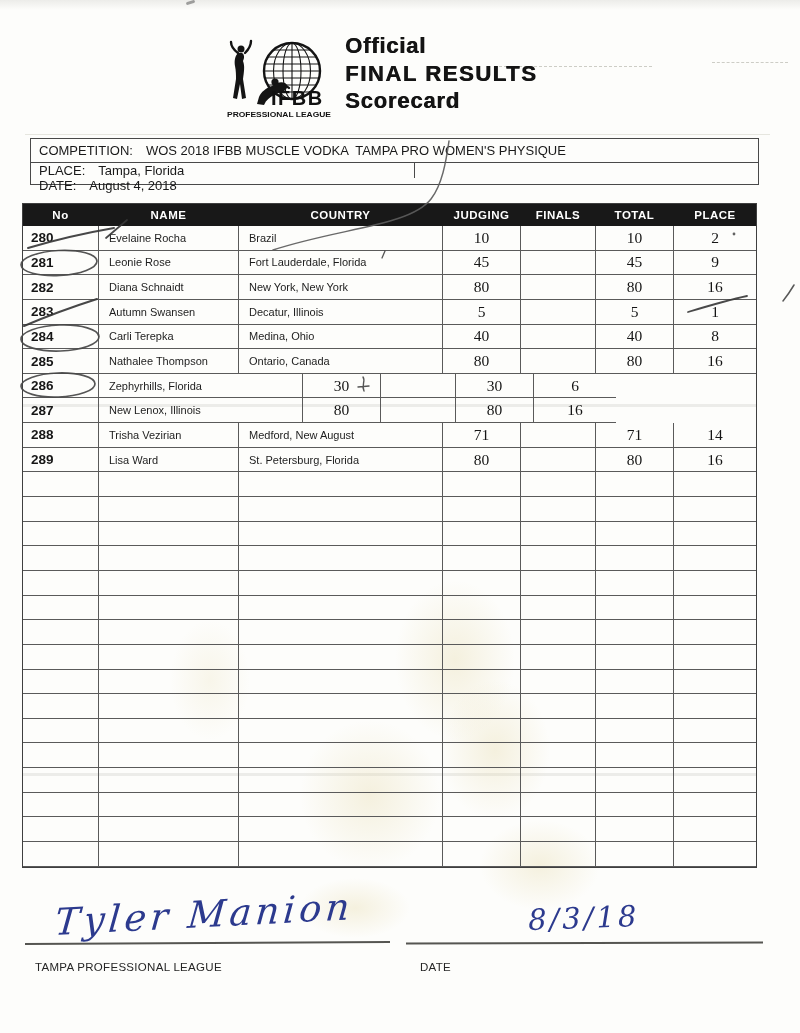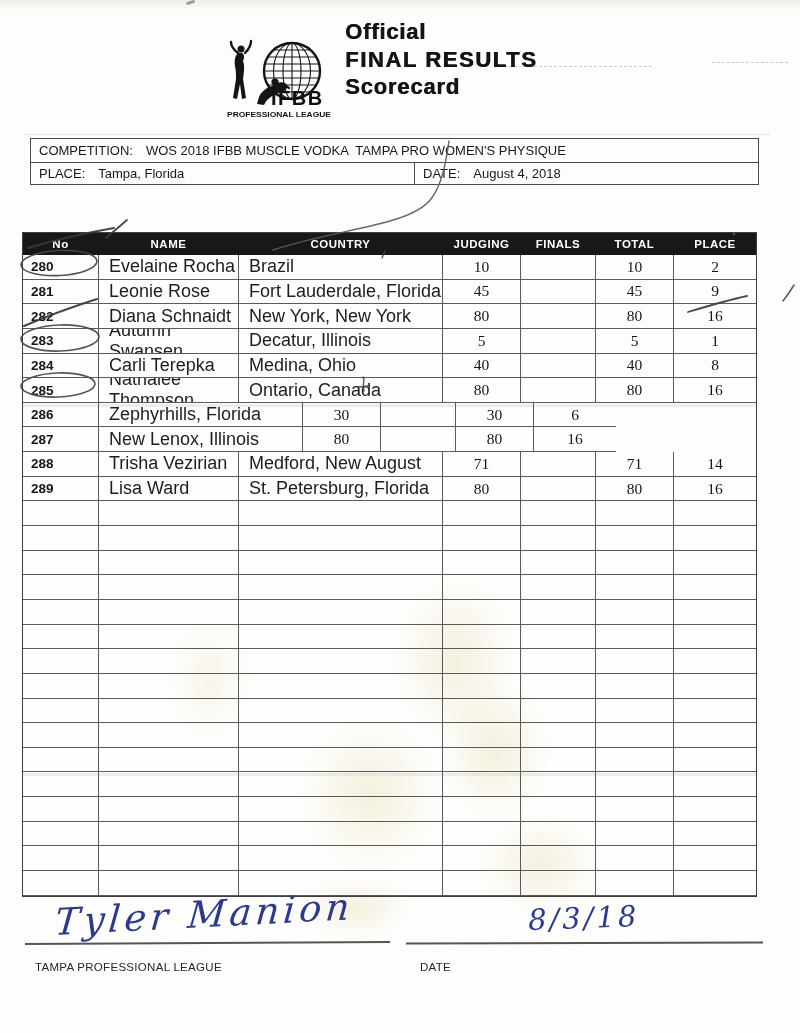--- a/index.html
+++ b/index.html
@@ -1,47 +1,47 @@
 <!DOCTYPE html>
 <html><head>
 <meta charset="utf-8">
 <style>
   html,body{margin:0;padding:0;background:#e9e9e7;}
   .page{position:relative;width:800px;height:1033px;margin:0 auto;overflow:hidden;
         background:linear-gradient(#ecece9,#fdfdfb 10px);
         font-family:"Liberation Sans",sans-serif;color:#1c1c1c;}
   
   .logo{position:absolute;left:226px;top:36px;width:112px;height:84px;}
-  .title{position:absolute;left:345px;top:18px;font-weight:bold;font-size:22px;
+  .title{position:absolute;left:345px;top:32px;font-weight:bold;font-size:22px;
          line-height:27.5px;color:#141414;letter-spacing:.8px;
          text-shadow:.6px 0 0 #141414;}
   .title .t2{letter-spacing:1.6px;}
   
   .comp-box{position:absolute;left:30px;top:138px;width:727px;border:1px solid #494949;
             font-size:13px;color:#191919;background:transparent;}
   .comp-row1{height:23px;border-bottom:1px solid #494949;display:flex;align-items:center;
              padding-left:8px;white-space:pre-wrap;}
-  .comp-row2{height:21px;display:flex;}
+  .comp-row2{height:21px;display:flex;flex-direction:column;}
   .comp-cell{display:flex;align-items:center;padding-left:8px;white-space:pre-wrap;}
   .place-cell{width:375px;border-right:1px solid #494949;}
   .date-cell{flex:1;}
   .comp-label{margin-right:13px;}
   
   .tbl{position:absolute;left:22px;top:203px;width:735px;border:1px solid #3f3f3f;
-       box-sizing:border-box;background:transparent;margin-top:29px;}
+       box-sizing:border-box;background:transparent;}
   .trow{display:flex;height:24.65px;}
   .thead{height:22px;}
   .cell{box-sizing:border-box;border-right:1px solid #5a5a5a;border-bottom:1px solid #5a5a5a;
         display:flex;align-items:center;justify-content:center;overflow:hidden;}
   .c0{width:76px;} .c1{width:140px;} .c2{width:204px;} .c3{width:78px;}
   .c4{width:75px;} .c5{width:78px;} .c6{width:82px;border-right:none;}
   .thead .cell{background:#181818;border-color:#181818;color:#fff;
                font-size:11.5px;font-weight:bold;letter-spacing:.5px;}
   .noCol{justify-content:flex-start;padding-left:8px;font-weight:bold;font-size:13.5px;color:#161616;}
-  .txt{justify-content:flex-start;padding-left:10px;font-size:18px;color:#1d1d1d;}
+  .txt{justify-content:flex-start;padding-left:10px;font-size:11px;color:#1d1d1d;}
   .num{font-family:"Liberation Serif",serif;font-size:15.5px;color:#151515;}
   
   .pen{position:absolute;left:0;top:0;width:800px;height:1033px;pointer-events:none;}
   
   .stain{position:absolute;border-radius:50%;
          background:radial-gradient(closest-side,rgba(225,211,155,.30),rgba(225,211,155,0));}
   .streak{position:absolute;left:22px;width:735px;height:3px;background:rgba(135,135,128,.14);}
   .dashline{position:absolute;border-top:1px dashed #cdcdc6;height:0;}
   .faintline{position:absolute;left:25px;top:134px;width:745px;height:0;border-top:1px solid #e6e6df;}
   .speck{position:absolute;left:186px;top:1px;width:9px;height:3px;background:rgba(90,90,90,.55);

